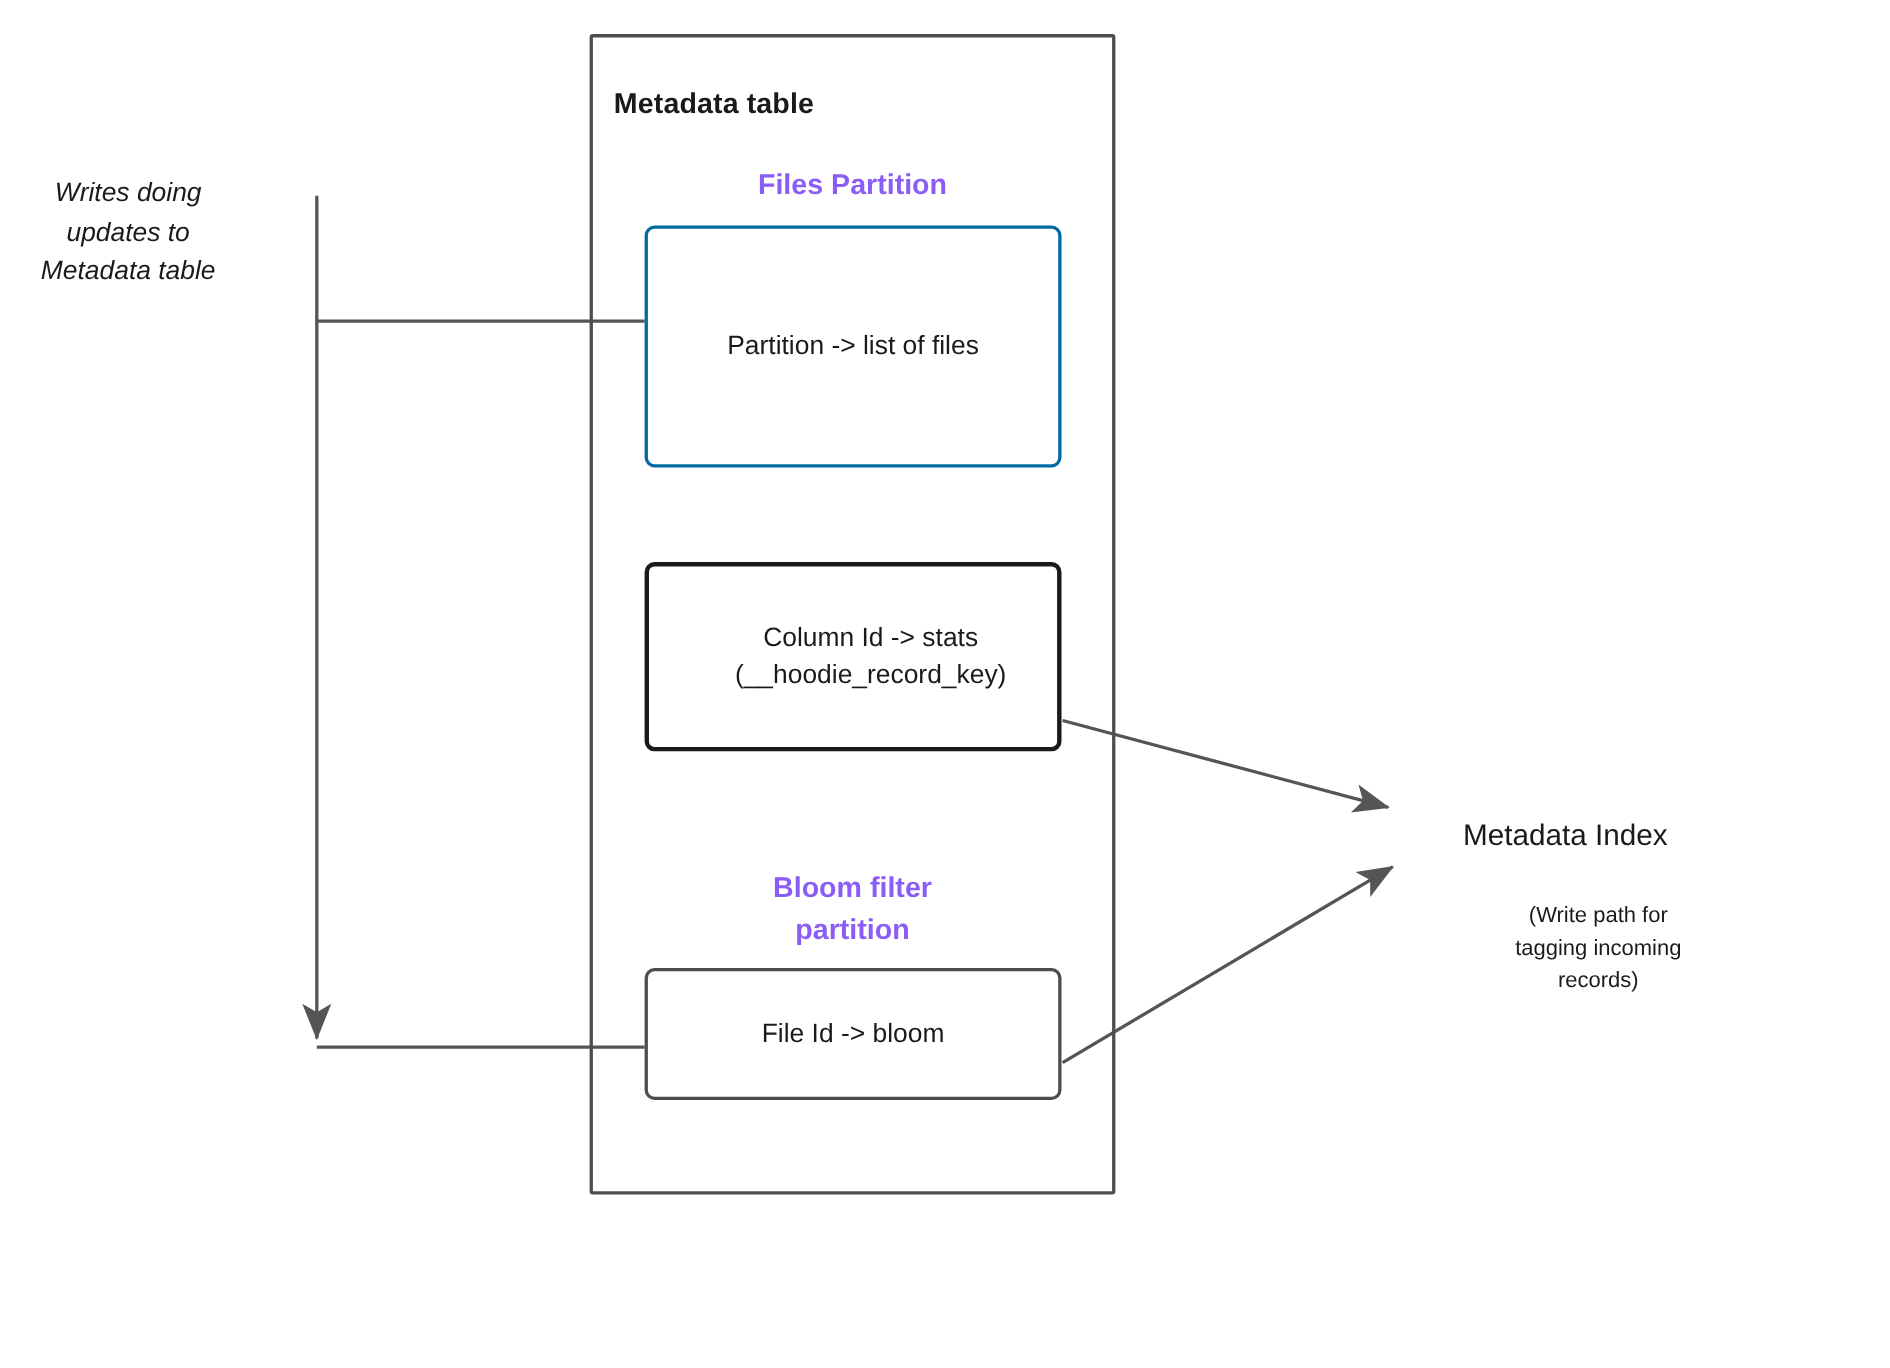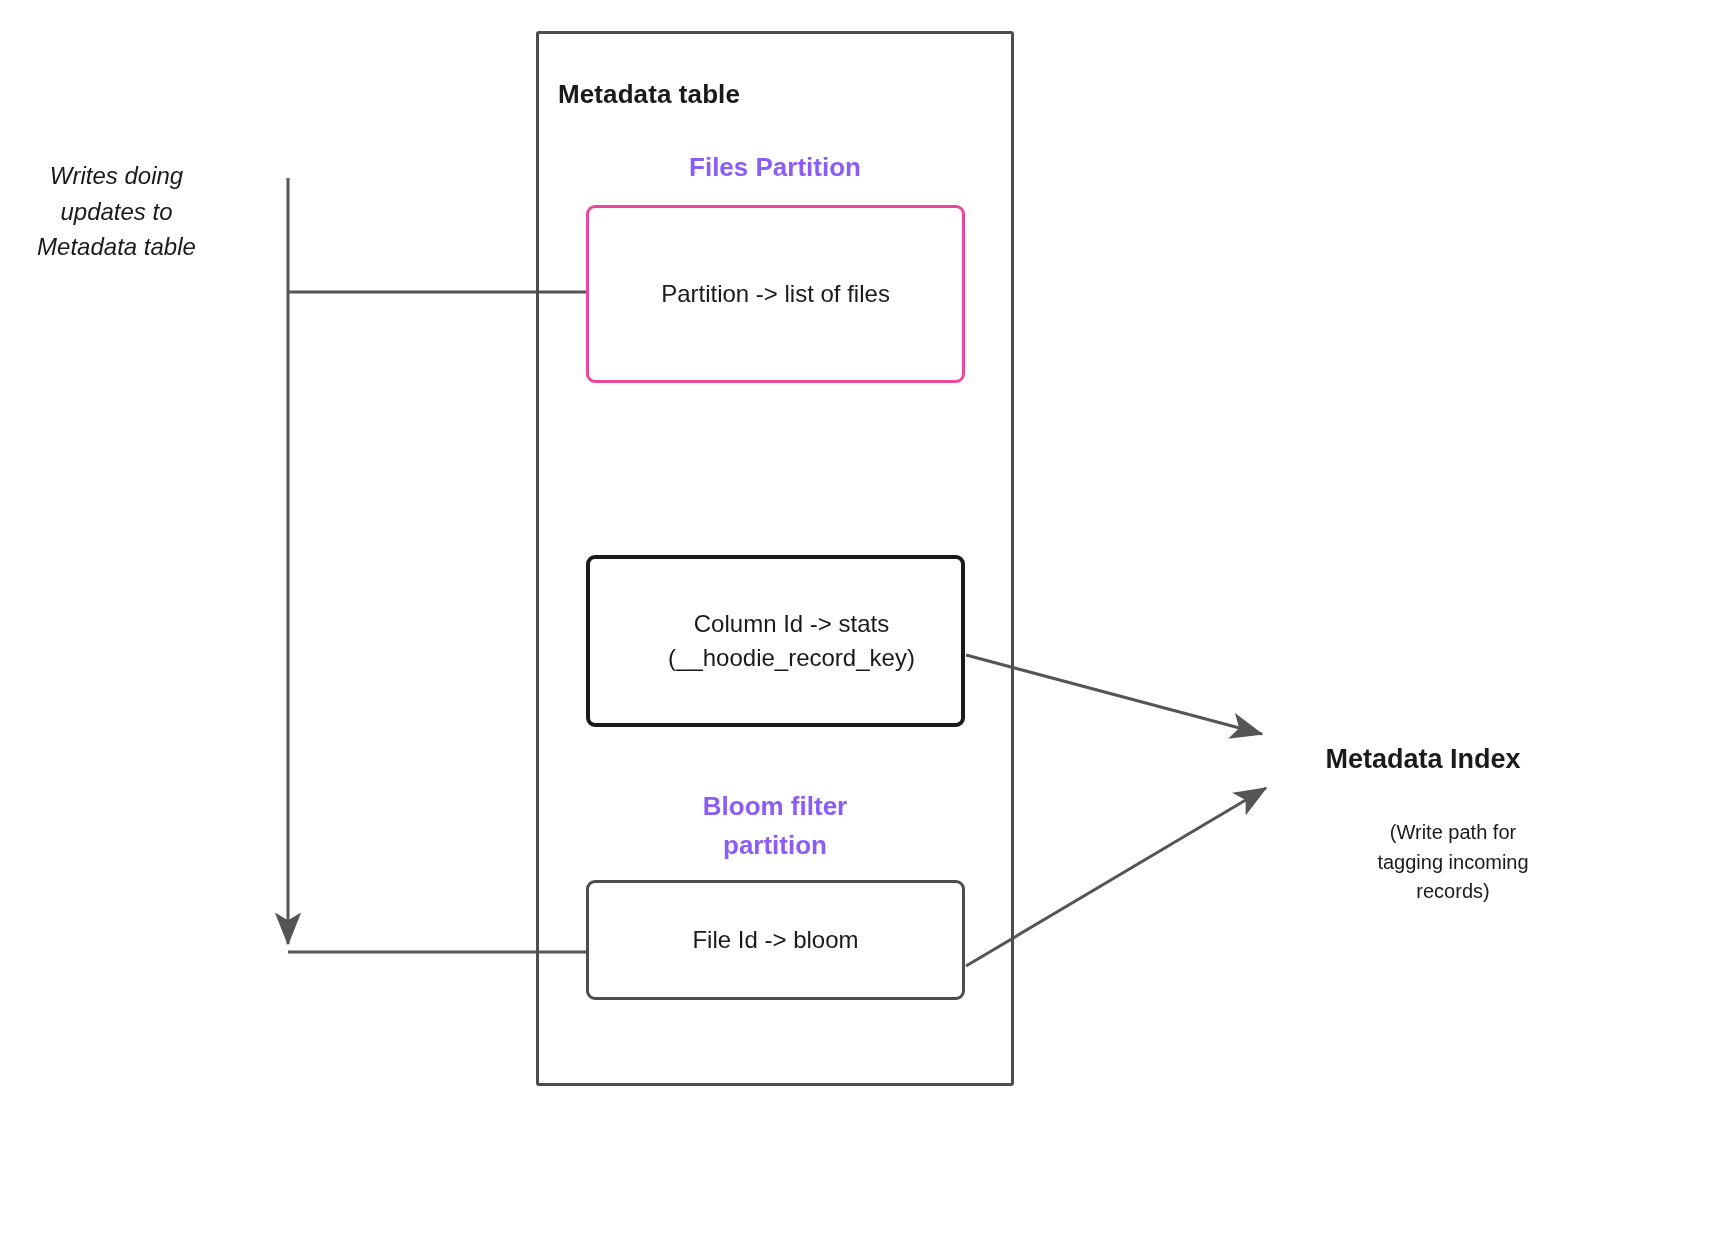--- a/index.html
+++ b/index.html
@@ -70,47 +70,47 @@
     display: flex;
     align-items: center;
     justify-content: center;
     text-align: center;
     font-size: 24px;
     line-height: 1.42;
     color: #1a1a1a;
     background: #ffffff;
   }
   #box-files {
-    left: 586px; top: 205px; width: 379px; height: 178px;
-    border: 3px solid #ec4899;
+    left: 586px; top: 205px; width: 379px; height: 220px;
+    border: 3px solid #0369a1;
     justify-content: center;
   }
   #box-colstats {
-    left: 586px; top: 555px; width: 379px; height: 172px;
+    left: 586px; top: 511px; width: 379px; height: 172px;
     border: 4px solid #1a1a1a;
     padding-left: 32px;
   }
   #box-bloom {
     left: 586px; top: 880px; width: 379px; height: 120px;
     border: 3px solid #4d4d4d;
   }
 
   
   .free-label {
     position: absolute;
     text-align: center;
     color: #1a1a1a;
   }
   #label-writes {
     left: 8px; top: 158px; width: 217px;
     font-size: 24px; line-height: 1.48; font-style: italic;
   }
   #label-mdi-title {
     left: 1288px; top: 742px; width: 270px;
-    font-size: 27px; font-weight: bold; line-height: 1.3;
+    font-size: 27px; font-weight: normal; line-height: 1.3;
   }
   #label-mdi-sub {
     left: 1328px; top: 818px; width: 250px;
     font-size: 20px; line-height: 1.48;
   }
 </style>
 </head>
 <body>
 
 <div id="canvas">

